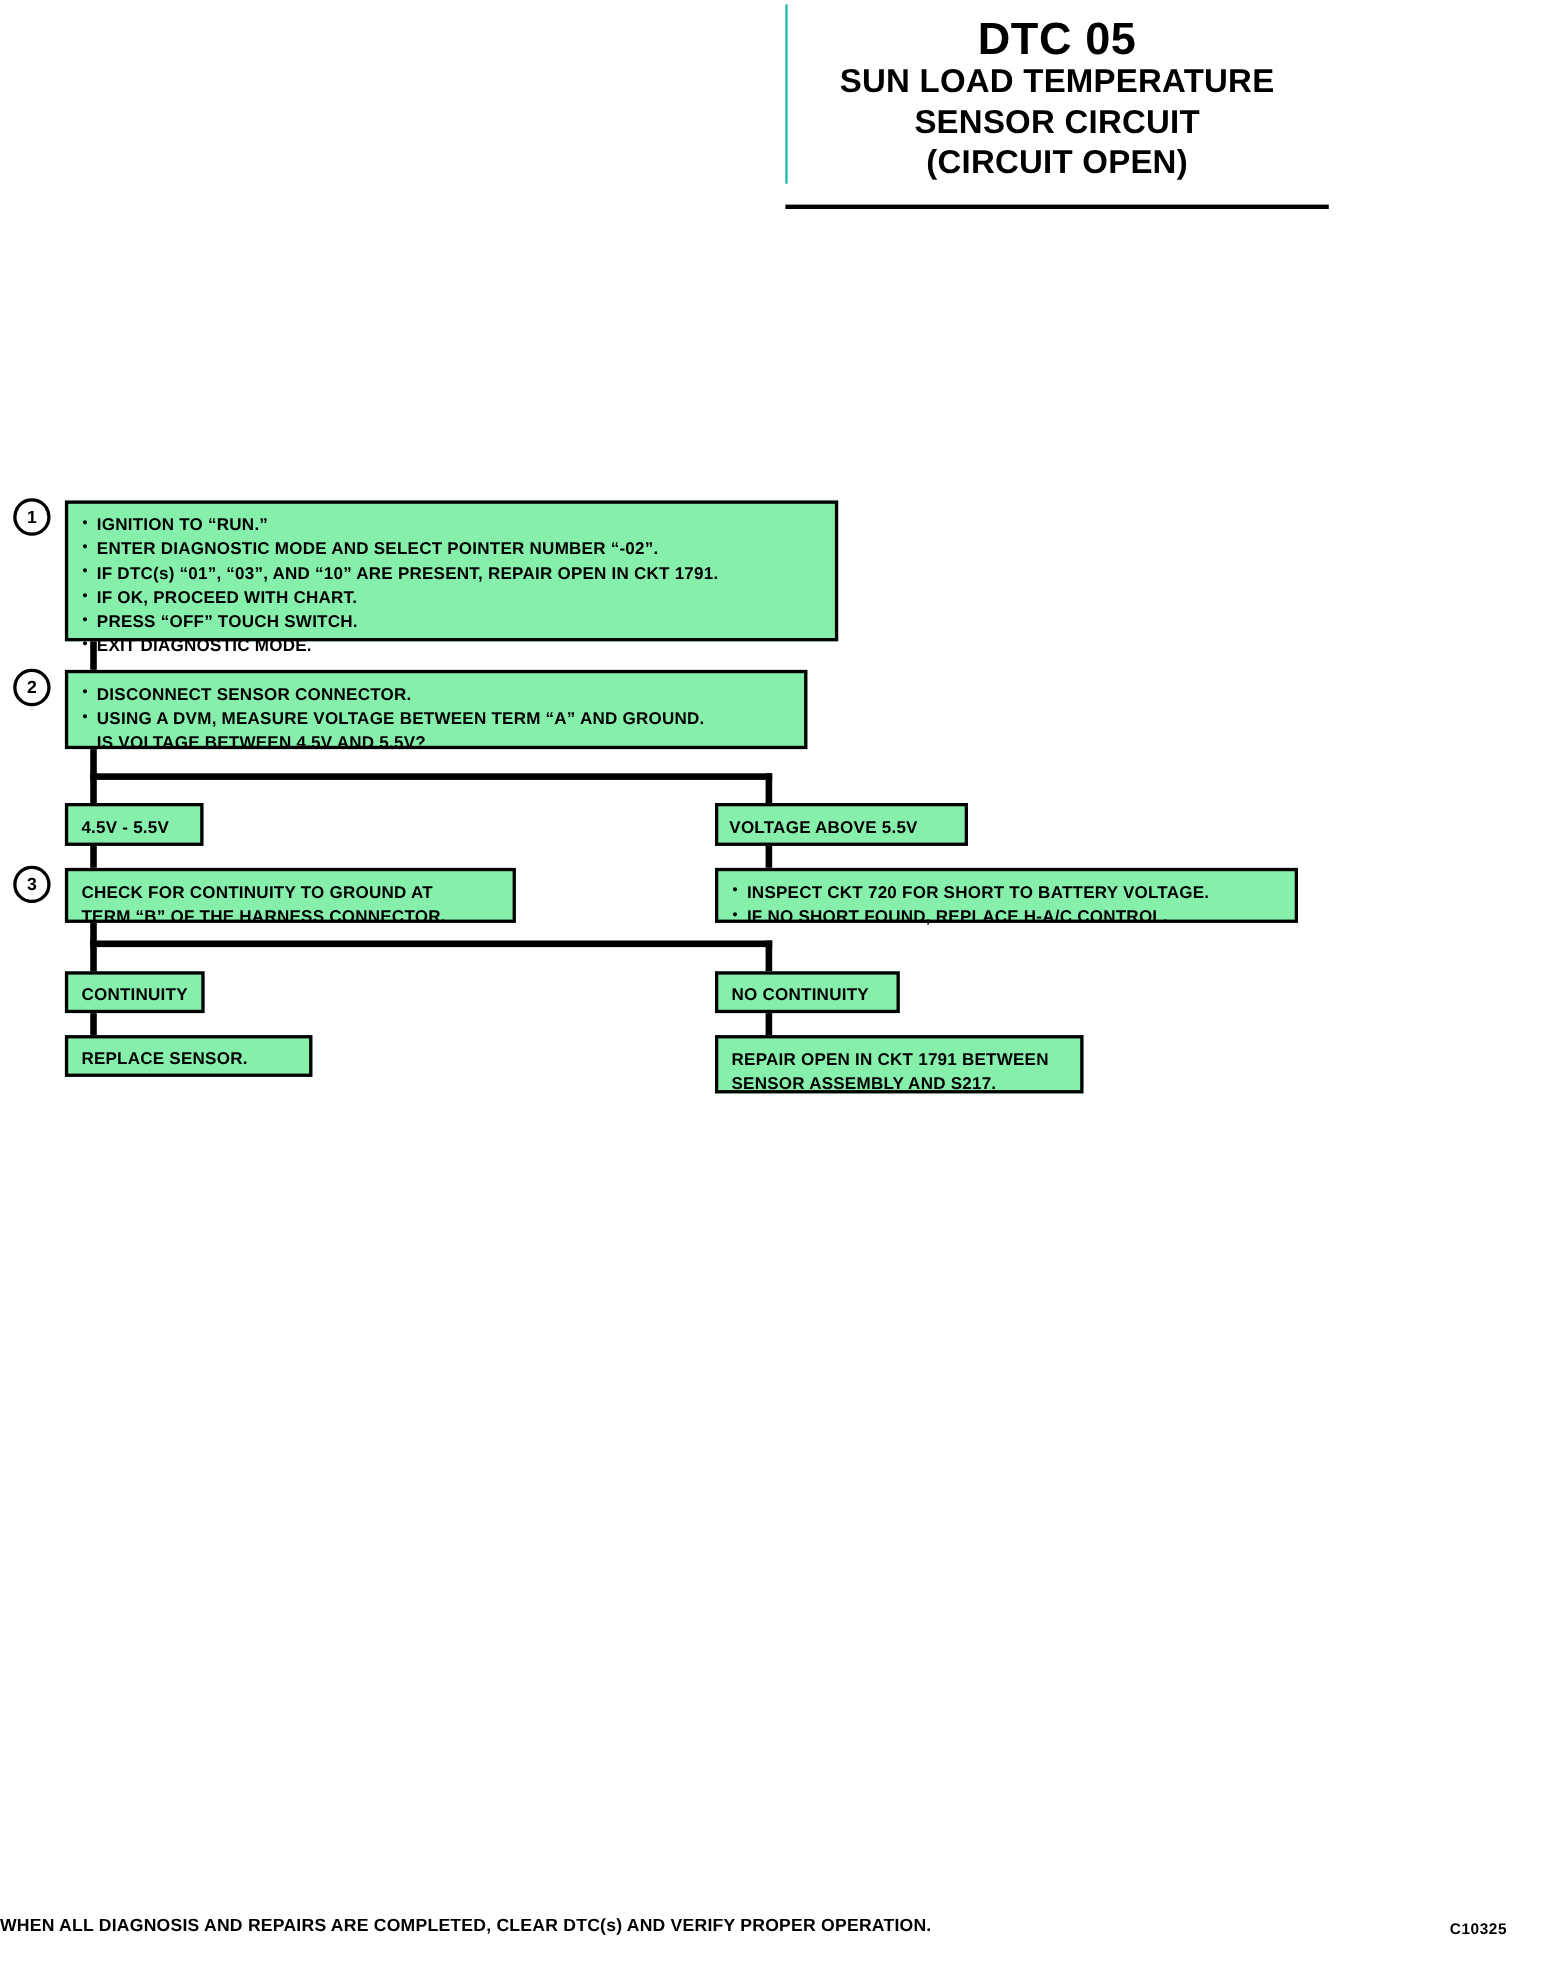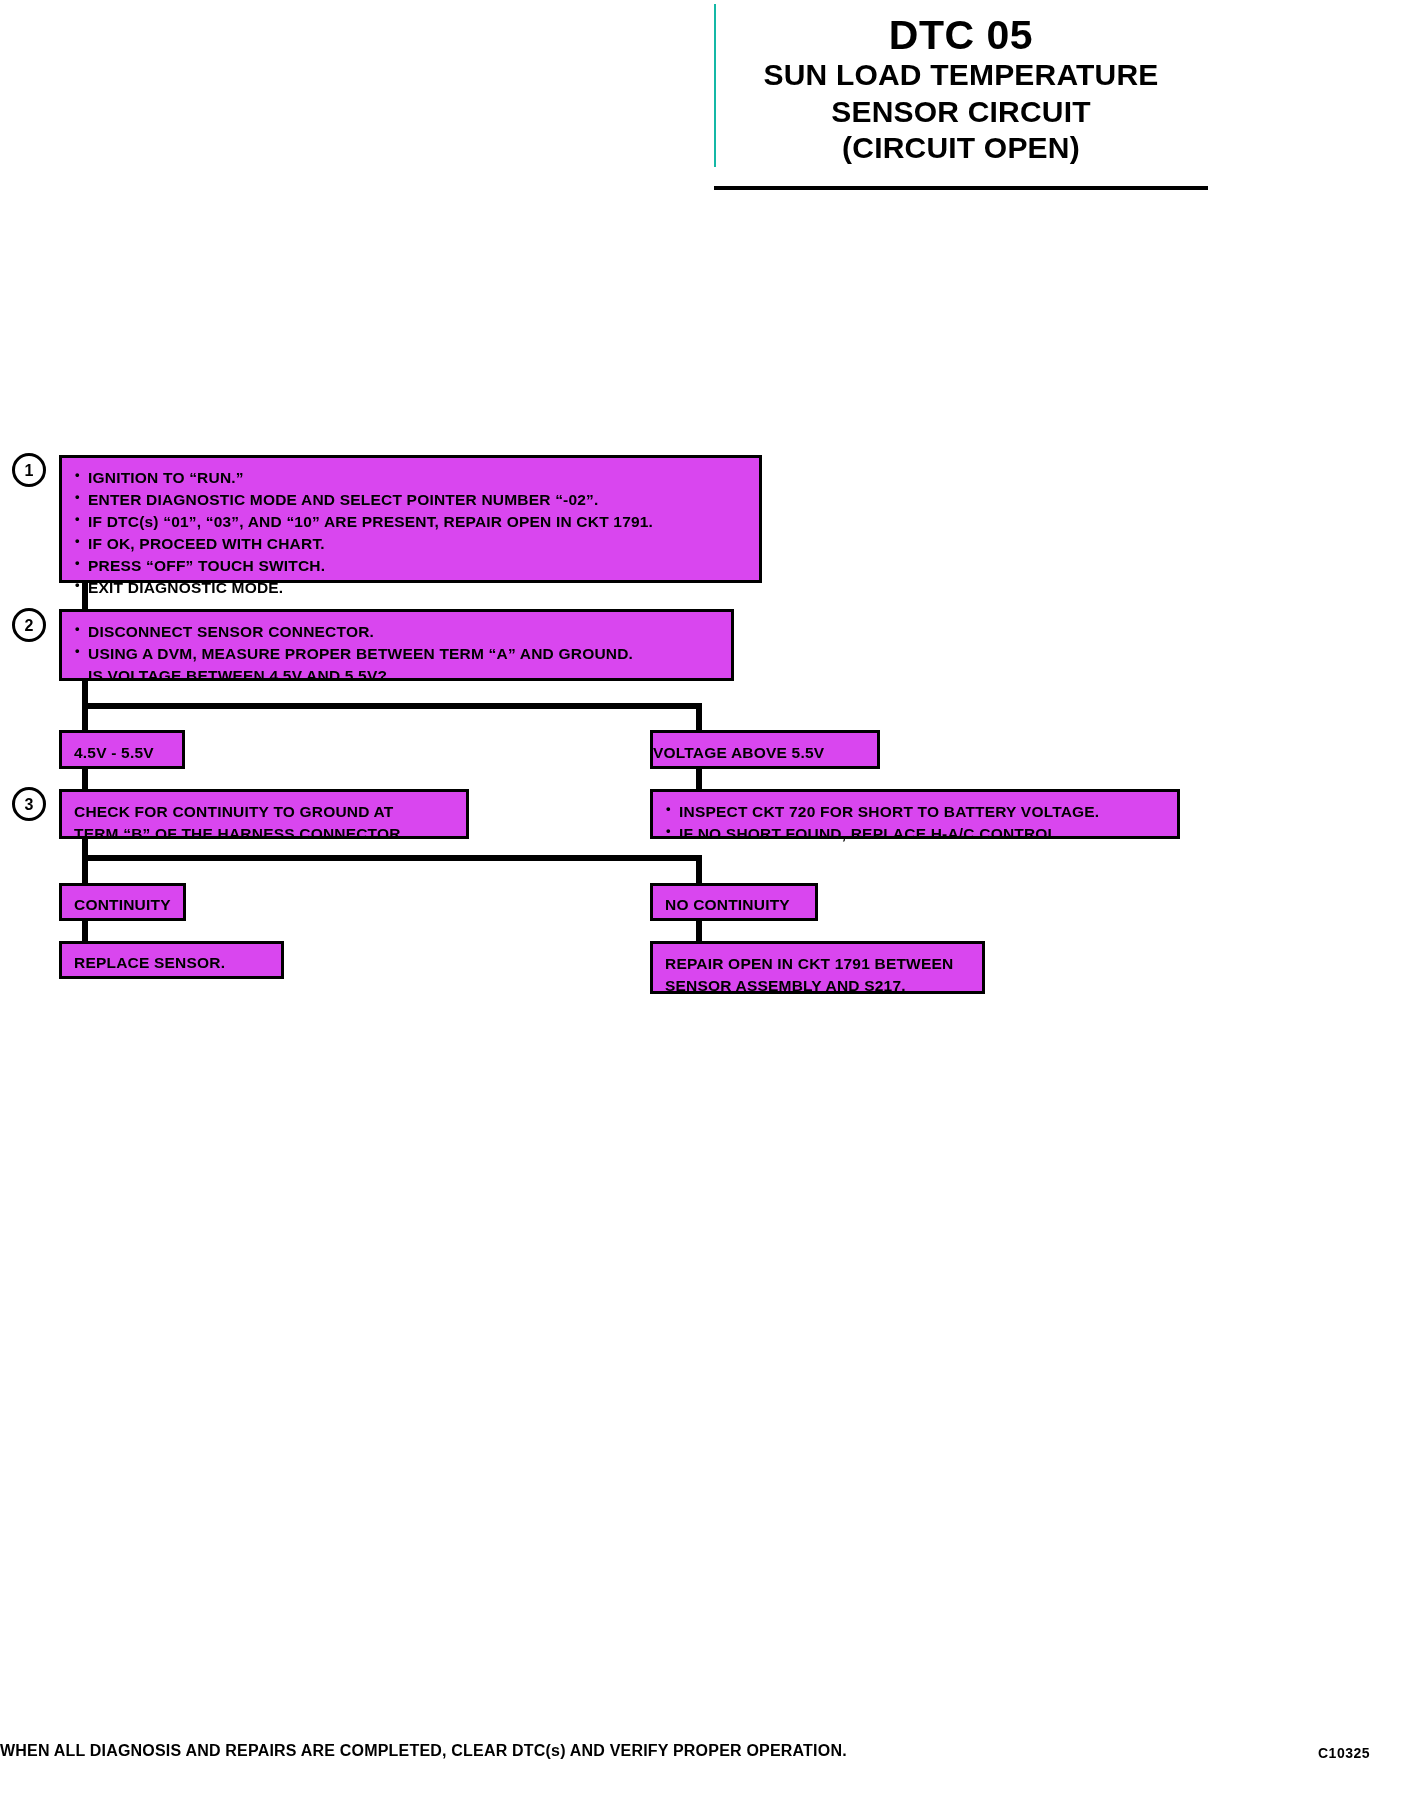--- a/index.html
+++ b/index.html
@@ -48,21 +48,21 @@
     top: 186px;
     width: 494px;
     height: 4px;
     background: #000;
   }
 
   
   .box {
     position: absolute;
     border: 3px solid #000;
-    background: #d946ef;
+    background: #86efac;
     box-sizing: border-box;
     font-size: 15.5px;
     font-weight: bold;
     letter-spacing: 0.2px;
     line-height: 1.42;
   }
   .box .line {
     white-space: pre;
   }
   .bul {
@@ -153,33 +153,33 @@
   <div class="line bul">IF OK, PROCEED WITH CHART.</div>
   <div class="line bul">PRESS “OFF” TOUCH SWITCH.</div>
   <div class="line bul">EXIT DIAGNOSTIC MODE.</div>
 </div>
 
 <div class="vline" style="left:82px; top:583px; height:26px;"></div>
 
 <div class="step-num" style="left:12px; top:608px;">2</div>
 <div class="box pad" style="left:59px; top:609px; width:675px; height:72px;">
   <div class="line bul">DISCONNECT SENSOR CONNECTOR.</div>
-  <div class="line bul">USING A DVM, MEASURE PROPER BETWEEN TERM “A” AND GROUND.</div>
+  <div class="line bul">USING A DVM, MEASURE VOLTAGE BETWEEN TERM “A” AND GROUND.</div>
   <div class="line cont">IS VOLTAGE BETWEEN 4.5V AND 5.5V?</div>
 </div>
 
 <div class="vline" style="left:82px; top:681px; height:22px;"></div>
 <div class="hline" style="left:82px; top:703px; width:620px;"></div>
 <div class="vline" style="left:82px; top:703px; height:29px;"></div>
 <div class="vline" style="left:696px; top:703px; height:29px;"></div>
 
 <div class="box" style="left:59px; top:730px; width:126px; height:39px; padding:9px 0 0 12px;">
   <div class="line">4.5V - 5.5V</div>
 </div>
-<div class="box" style="left:650px; top:730px; width:230px; height:39px; padding:9px 0 0 0;">
+<div class="box" style="left:650px; top:730px; width:230px; height:39px; padding:9px 0 0 10px;">
   <div class="line">VOLTAGE ABOVE 5.5V</div>
 </div>
 
 <div class="vline" style="left:82px; top:769px; height:20px;"></div>
 <div class="vline" style="left:696px; top:769px; height:20px;"></div>
 
 <div class="step-num" style="left:12px; top:787px;">3</div>
 <div class="box pad" style="left:59px; top:789px; width:410px; height:50px;">
   <div class="line plain">CHECK FOR CONTINUITY TO GROUND AT</div>
   <div class="line plain">TERM “B” OF THE HARNESS CONNECTOR.</div>

